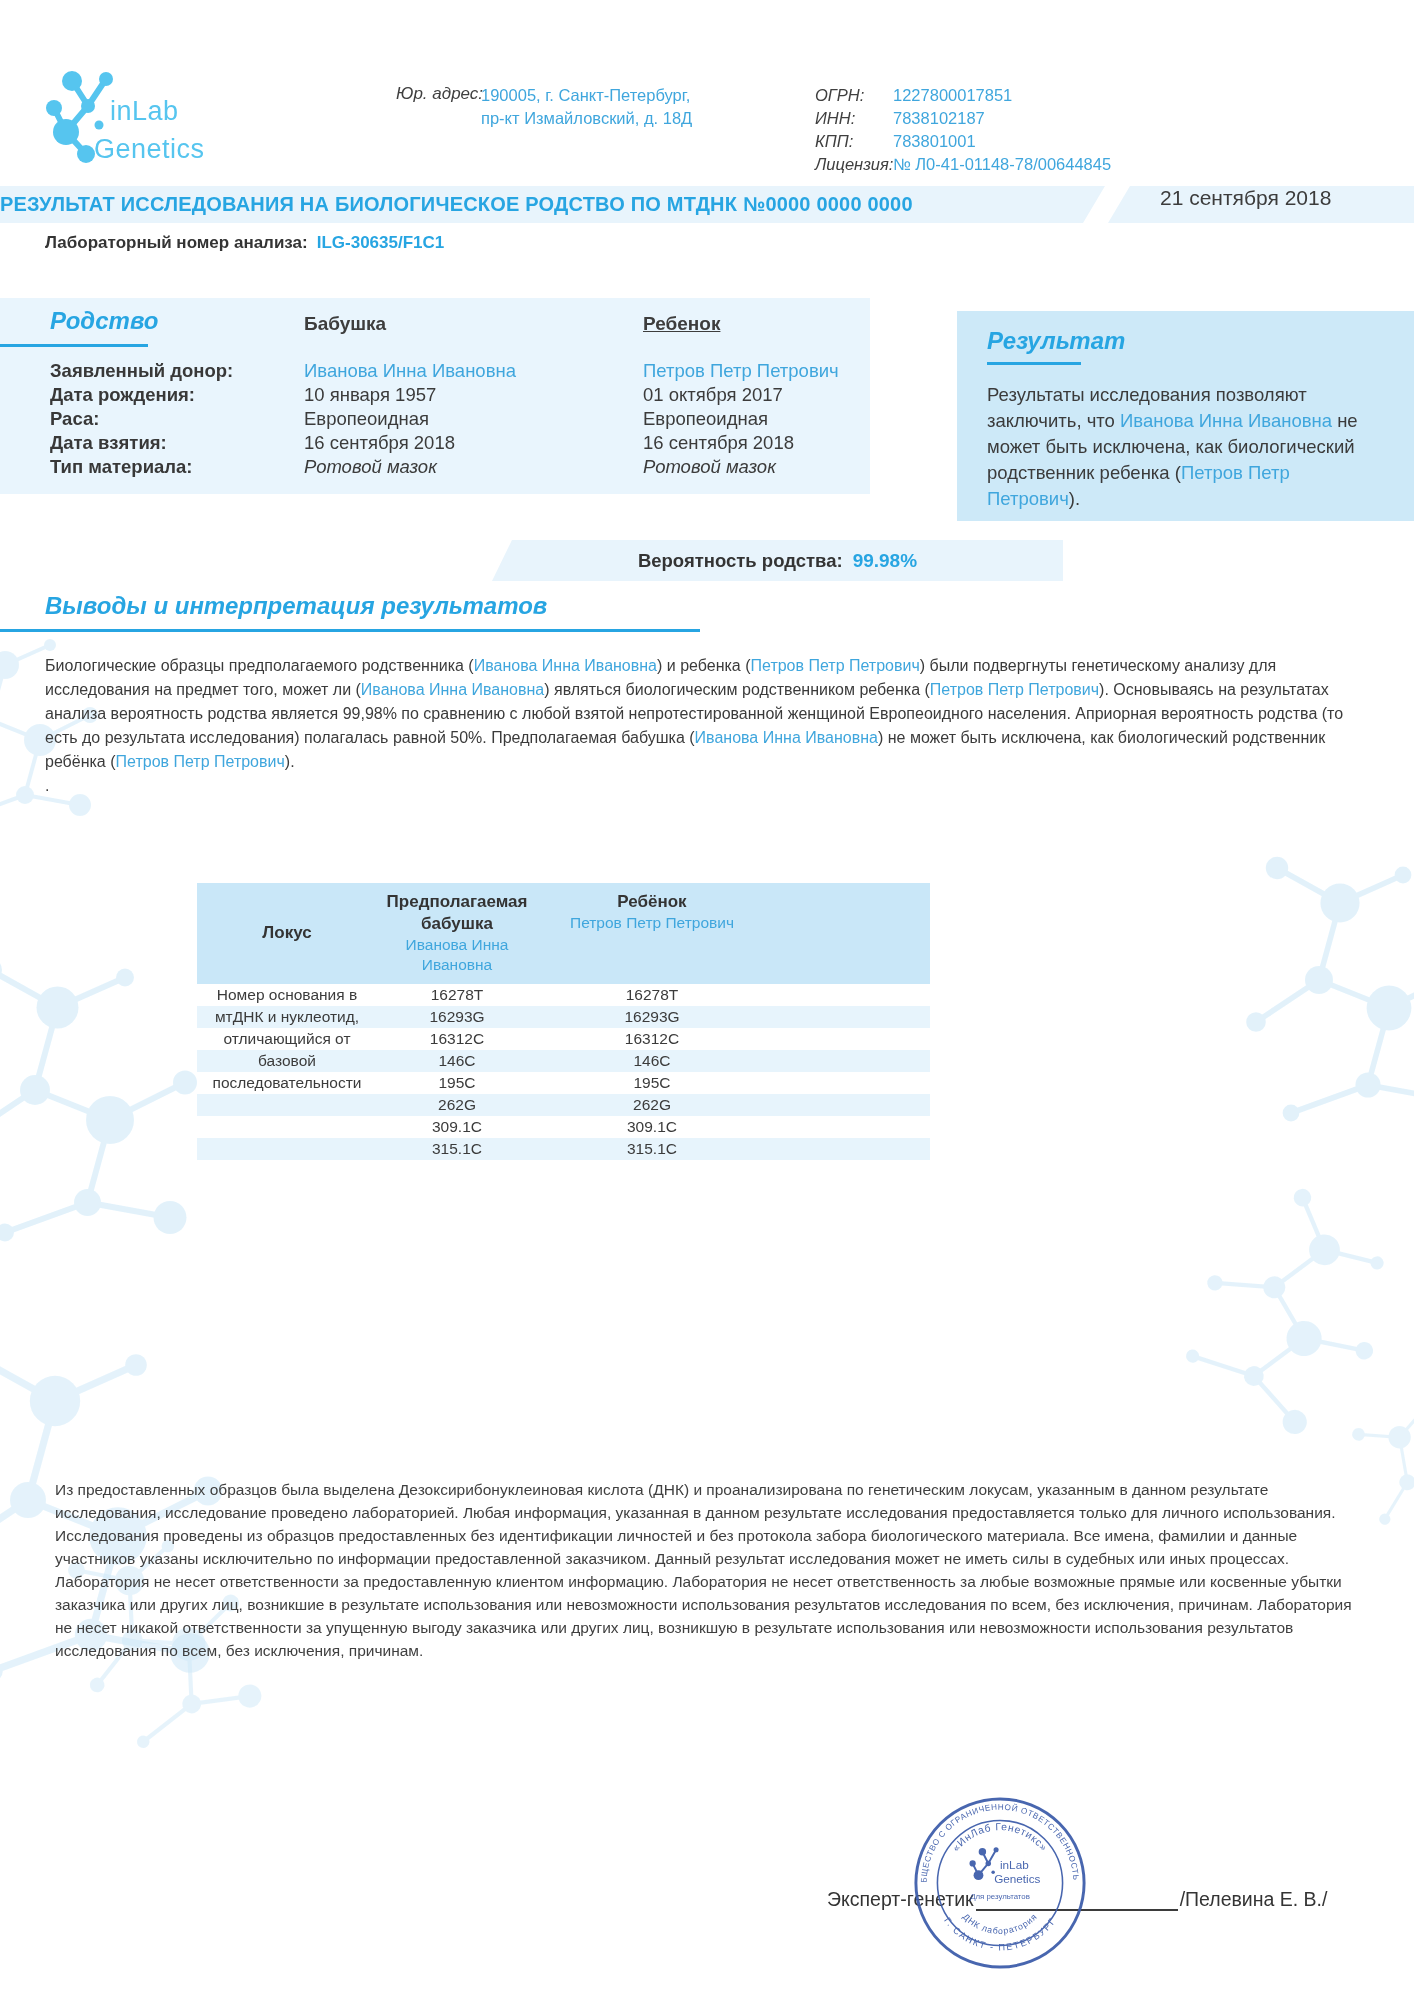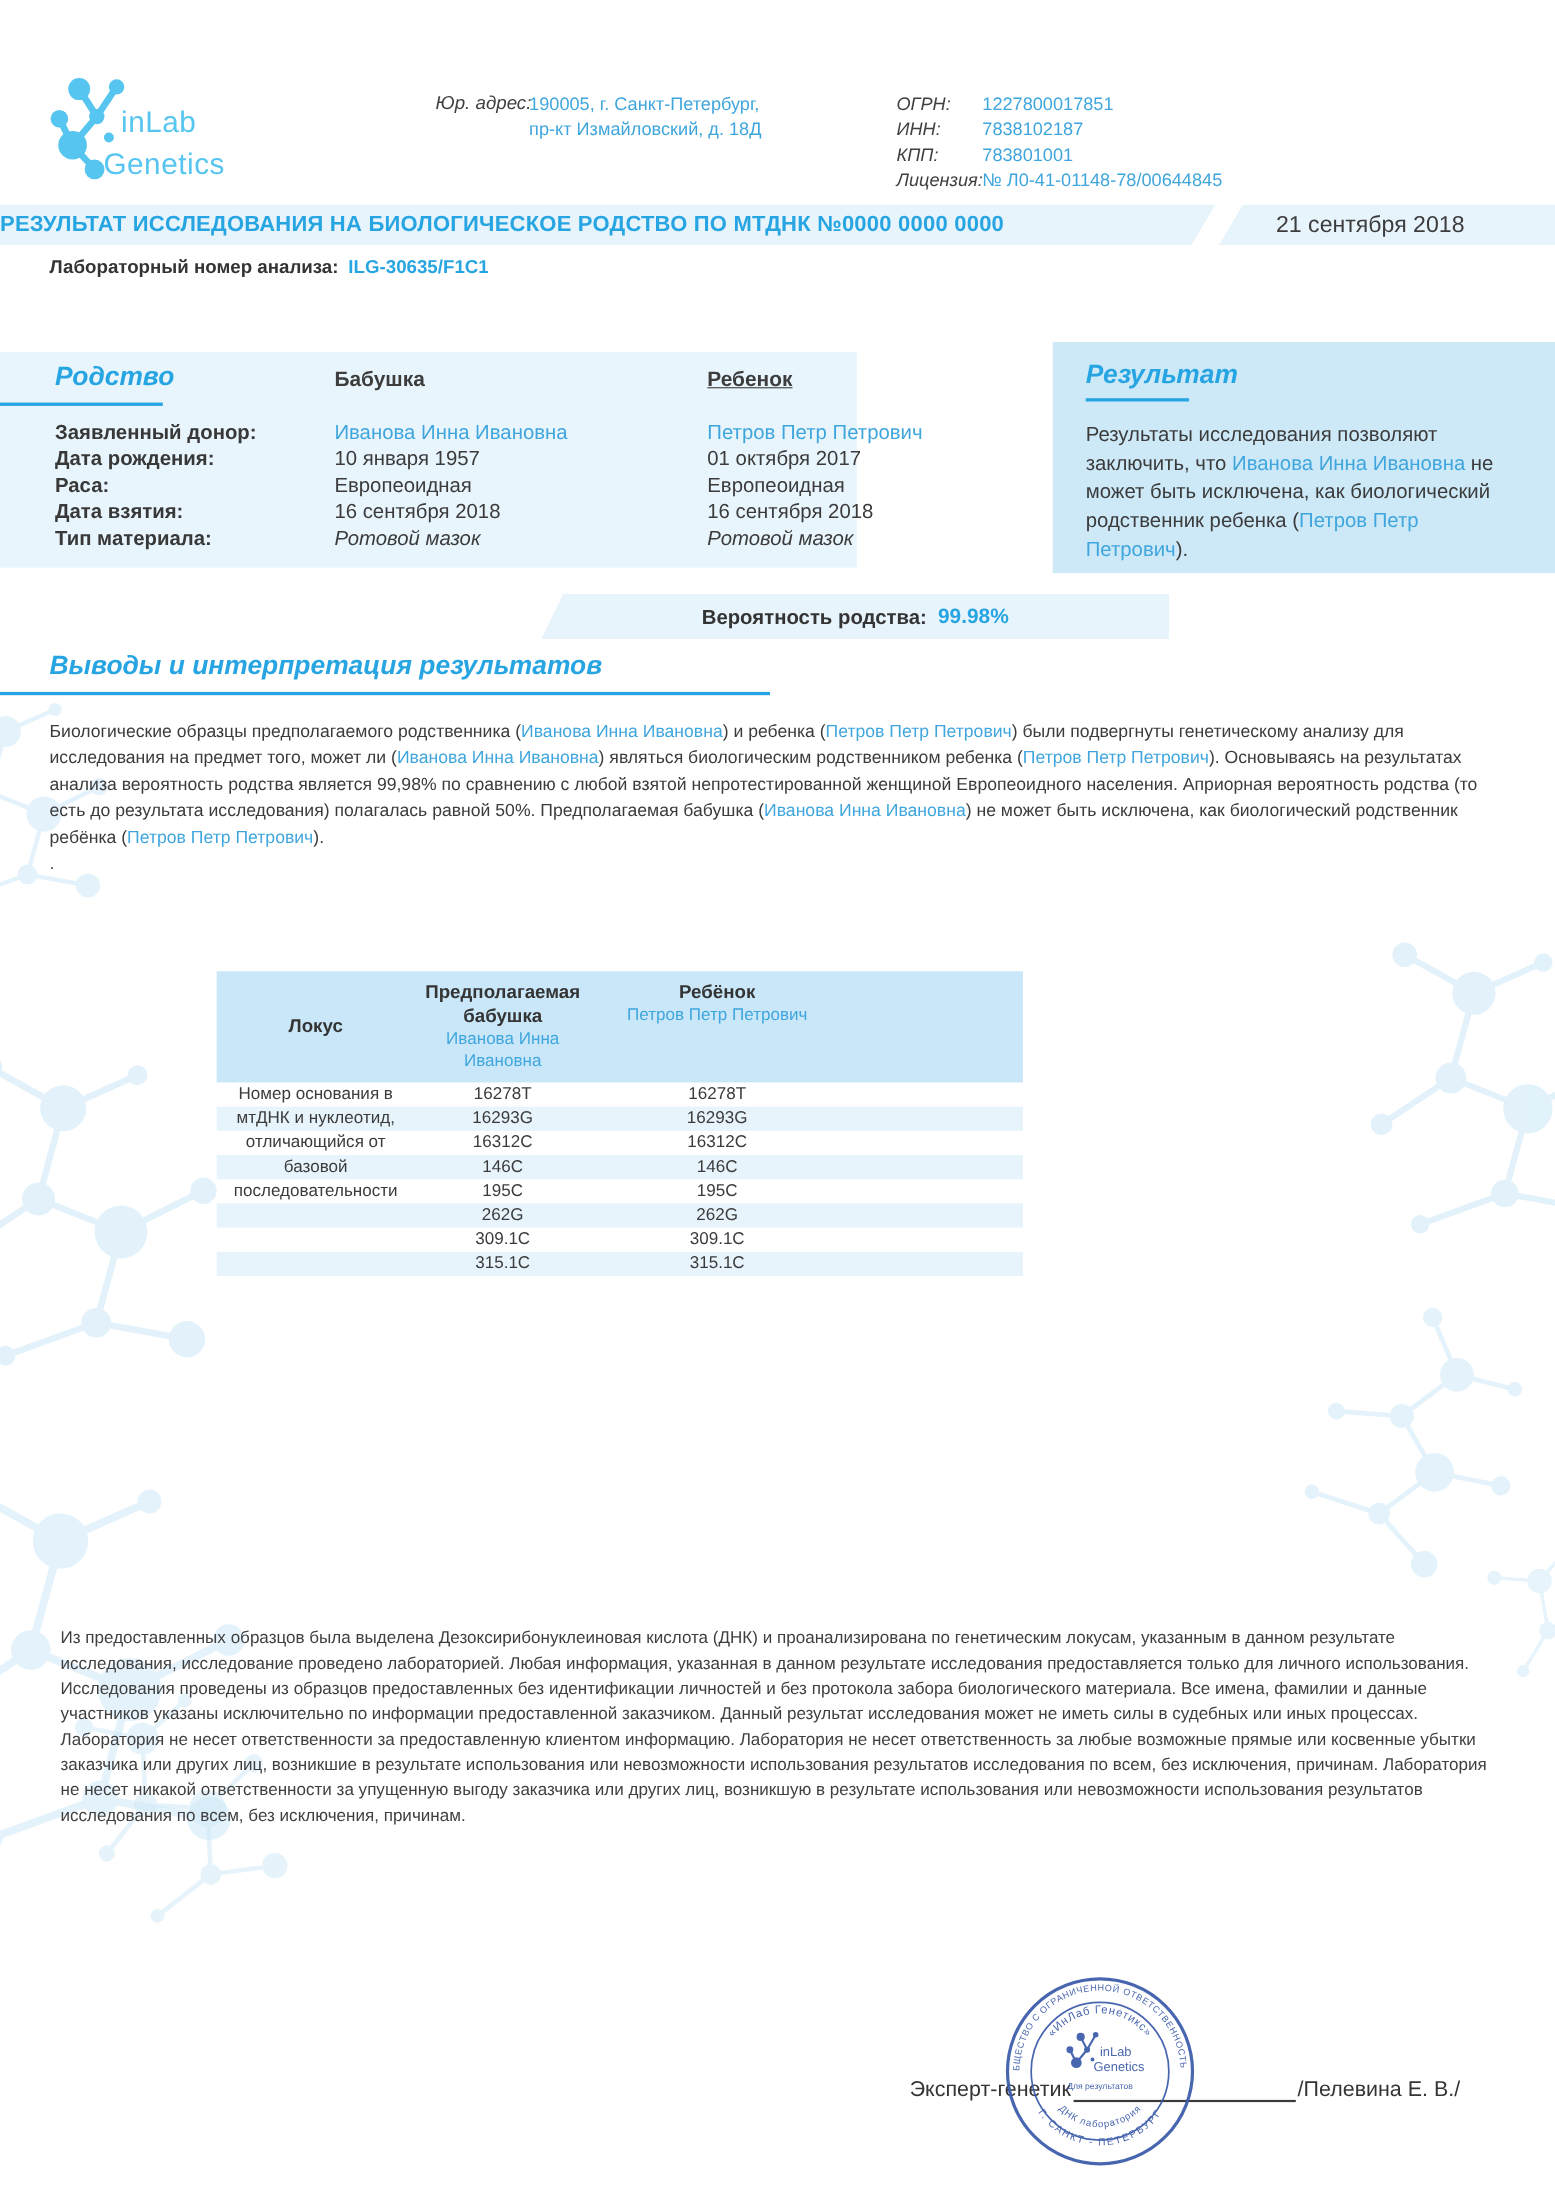--- a/index.html
+++ b/index.html
@@ -29,29 +29,29 @@
   .reg-label{font-style:italic;color:#3f3f3f;width:78px;}
   .reg-value{color:var(--blue);}
 
   
   .tb-left{position:absolute;left:0;top:138px;width:1105px;height:37px;background:var(--band);
     clip-path:polygon(0 0,100% 0,calc(100% - 22px) 100%,0 100%);
     display:flex;align-items:center;}
   .tb-title{font-weight:bold;font-size:20px;letter-spacing:.2px;color:var(--blue2);white-space:nowrap;}
   .tb-right{position:absolute;left:1108px;top:138px;width:306px;height:37px;background:var(--band);
     clip-path:polygon(22px 0,100% 0,100% 100%,0 100%);
-    display:flex;align-items:center;padding-left:52px;}
+    display:flex;padding-left:52px;}
   .tb-date{font-size:21px;color:#3c3c3c;white-space:nowrap;}
 
   .lab-line{position:absolute;left:45px;top:185px;font-size:17px;display:flex;gap:9px;}
   .lab-label{font-weight:bold;color:#343434;}
   .lab-value{font-weight:bold;color:var(--blue2);}
 
   
-  .kin-panel{position:absolute;left:0;top:272px;width:779px;height:196px;background:var(--panel);}
+  .kin-panel{position:absolute;left:0;top:250px;width:870px;height:196px;background:var(--panel);}
   .kin-heading{position:absolute;left:50px;top:9px;font-size:24px;font-style:italic;font-weight:bold;color:var(--blue2);}
   .kin-underline{position:absolute;left:0;top:46px;width:148px;height:3px;background:var(--blue2);}
   .kin-col-h{position:absolute;top:15px;font-size:19px;font-weight:bold;color:#3d3d3d;}
   .kin-col-h.c1{left:304px;}
   .kin-col-h.c2{left:643px;text-decoration:underline;}
   .kin-row{position:absolute;height:24px;font-size:18.5px;color:var(--dark);width:100%;padding-left:28px;}
   .kin-label{position:absolute;left:50px;font-weight:bold;color:#383838;white-space:nowrap;}
   .kin-v1{position:absolute;left:304px;white-space:nowrap;}
   .kin-v2{position:absolute;left:643px;white-space:nowrap;}
   .kin-row.blue .kin-v1,.kin-row.blue .kin-v2{color:var(--blue);}

